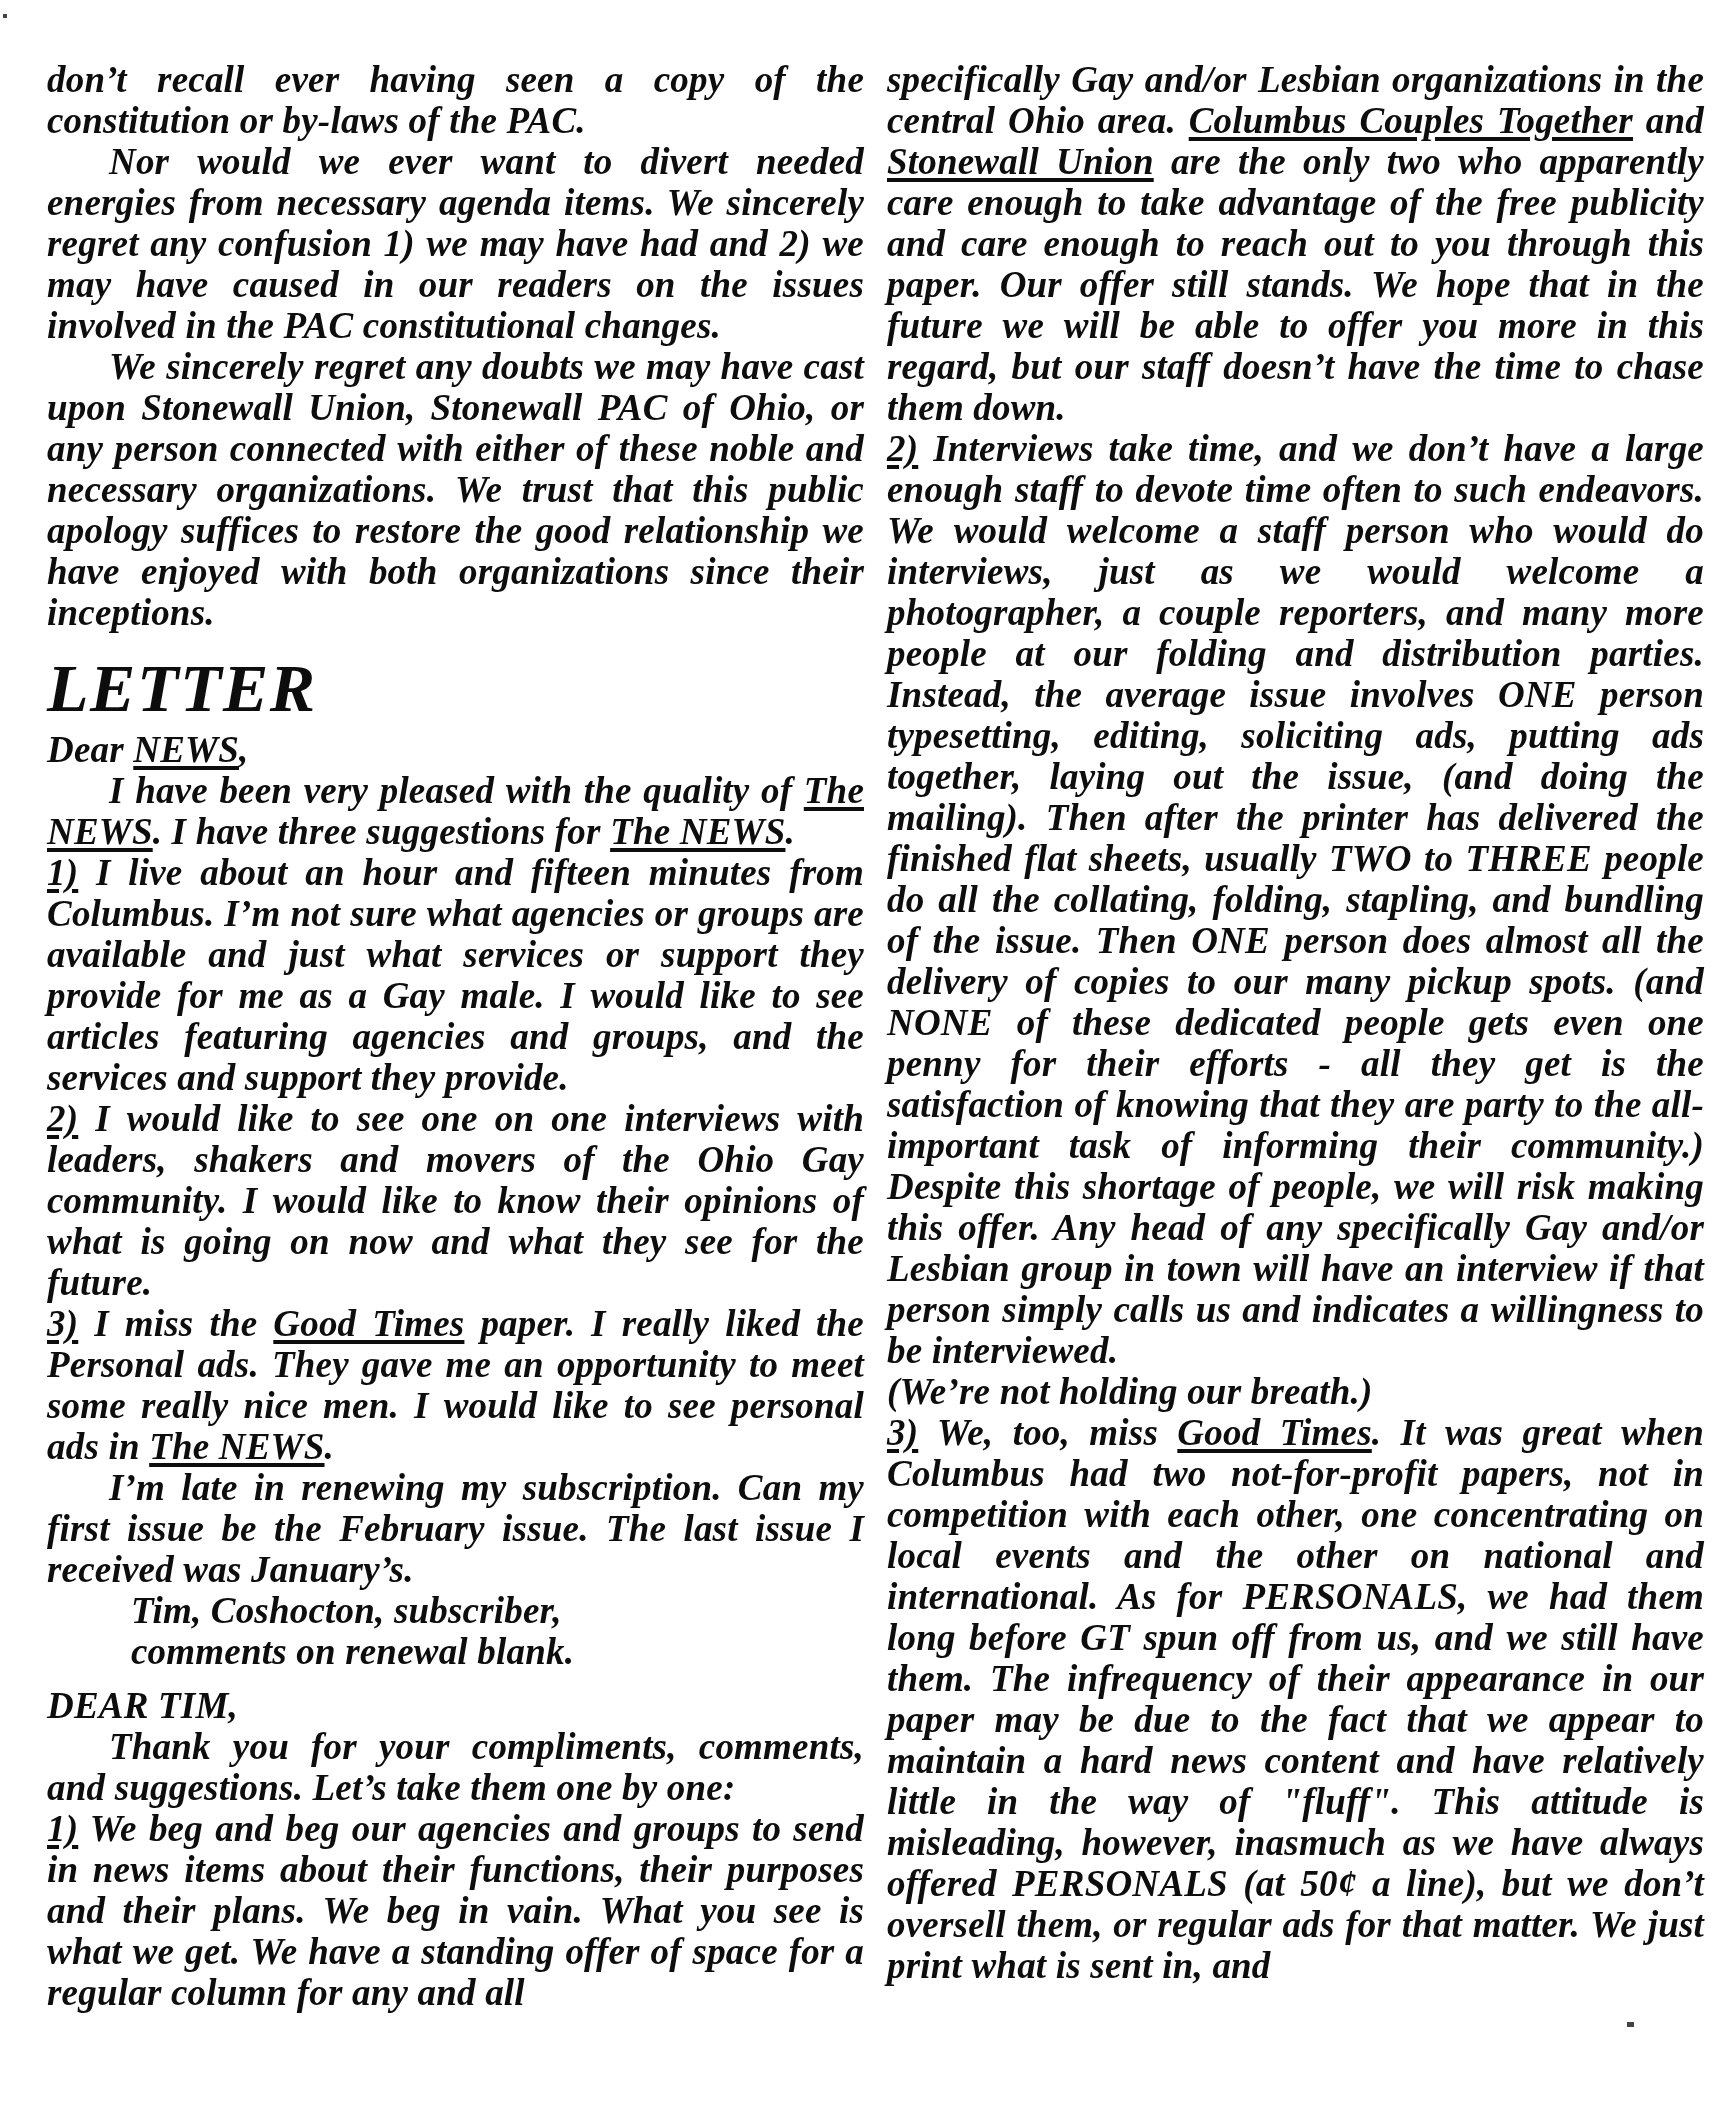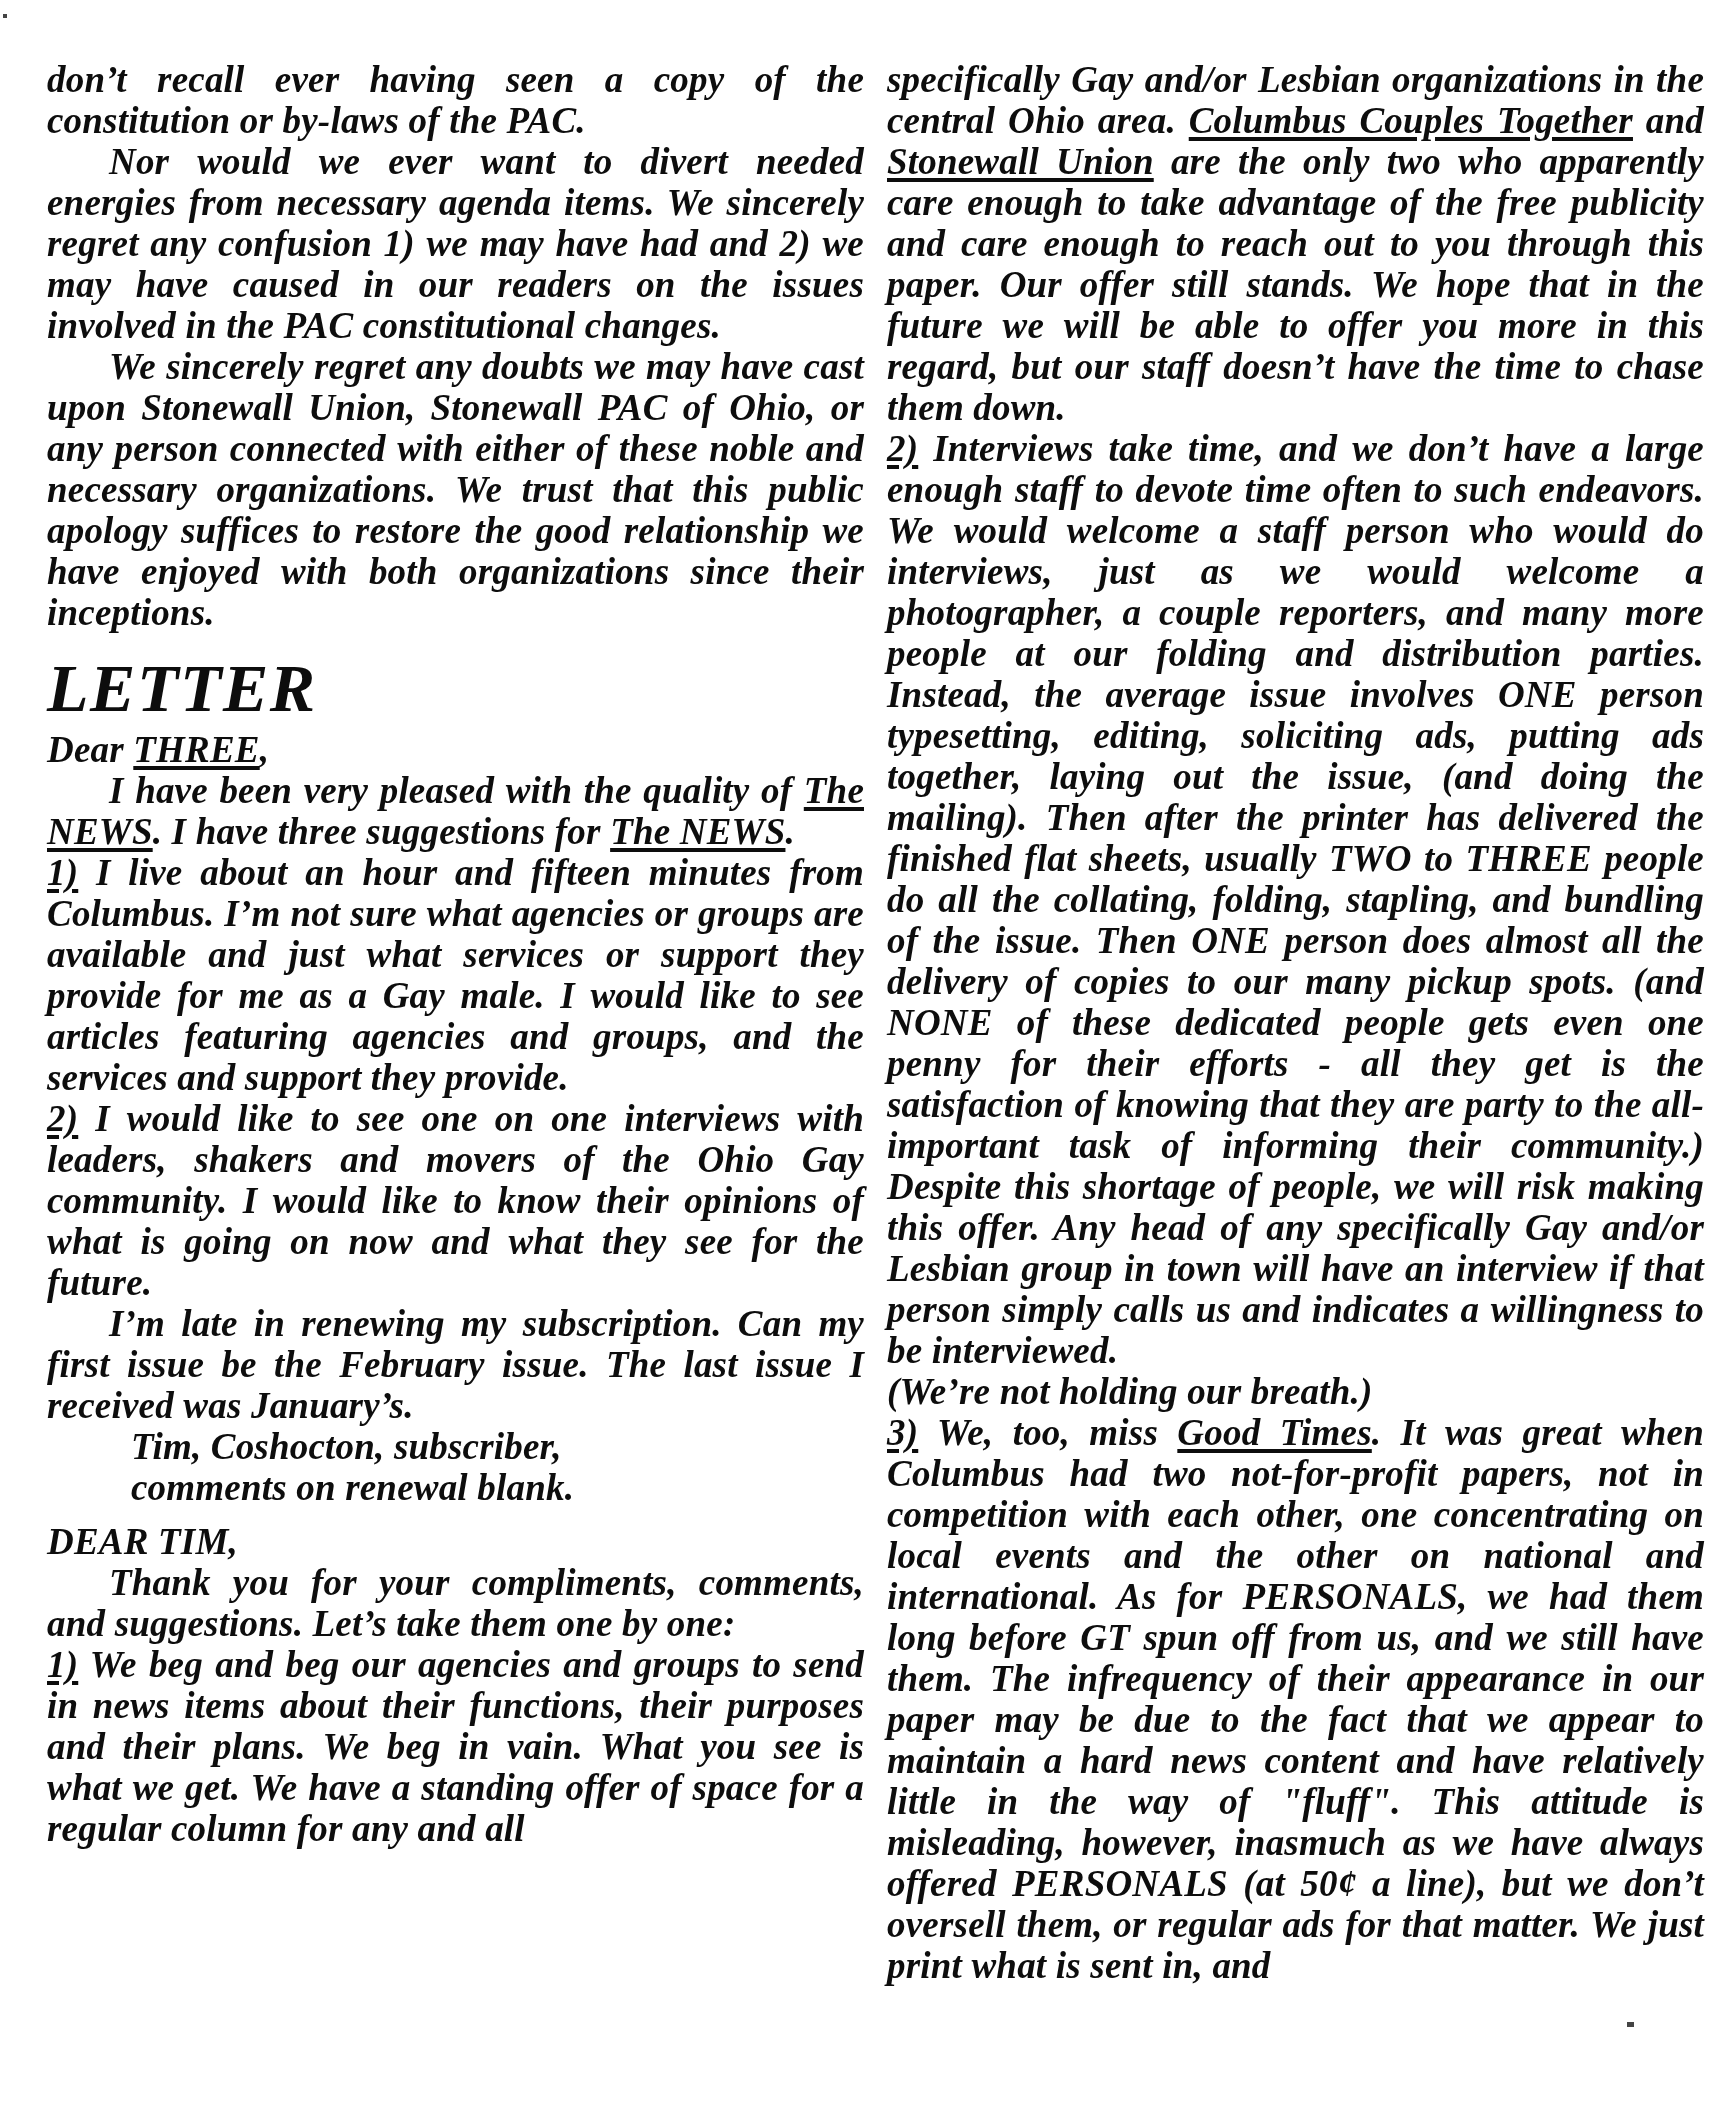--- a/index.html
+++ b/index.html
@@ -56,24 +56,25 @@
 </style>
 </head>
 <body>
 
 <div class="page">
   <div class="col" id="col-left">
       <p class="para"><span>don’t recall ever having seen a copy of the constitution or by-laws of the PAC.</span></p>
       <p class="para indent"><span>Nor would we ever want to divert needed energies from necessary agenda items. We sincerely regret any confusion 1) we may have had and 2) we may have caused in our readers on the issues involved in the PAC constitutional changes.</span></p>
       <p class="para indent"><span>We sincerely regret any doubts we may have cast upon Stonewall Union, Stonewall PAC of Ohio, or any person connected with either of these noble and necessary organizations. We trust that this public apology suffices to restore the good relationship we have enjoyed with both organizations since their inceptions.</span></p>
       <h1 class="heading"><span>LETTER</span></h1>
-      <p class="para"><span>Dear </span><span class="u">THREE</span><span>,</span></p>
+      <p class="para"><span>Dear </span><span class="u">NEWS</span><span>,</span></p>
       <p class="para indent"><span>I have been very pleased with the quality of </span><span class="u">The NEWS</span><span>. I have three suggestions for </span><span class="u">The NEWS</span><span>.</span></p>
       <p class="para"><span class="u">1)</span><span> I live about an hour and fifteen minutes from Columbus. I’m not sure what agencies or groups are available and just what services or support they provide for me as a Gay male. I would like to see articles featuring agencies and groups, and the services and support they provide.</span></p>
       <p class="para"><span class="u">2)</span><span> I would like to see one on one interviews with leaders, shakers and movers of the Ohio Gay community. I would like to know their opinions of what is going on now and what they see for the future.</span></p>
+      <p class="para"><span class="u">3)</span><span> I miss the </span><span class="u">Good Times</span><span> paper. I really liked the Personal ads. They gave me an opportunity to meet some really nice men. I would like to see personal ads in </span><span class="u">The NEWS</span><span>.</span></p>
       <p class="para indent"><span>I’m late in renewing my subscription. Can my first issue be the February issue. The last issue I received was January’s.</span></p>
       <p class="para sig"><span>Tim, Coshocton, subscriber,</span></p>
       <p class="para sig"><span>comments on renewal blank.</span></p>
       <p class="para gap-top"><span>DEAR TIM,</span></p>
       <p class="para indent"><span>Thank you for your compliments, comments, and suggestions. Let’s take them one by one:</span></p>
       <p class="para"><span class="u">1)</span><span> We beg and beg our agencies and groups to send in news items about their functions, their purposes and their plans. We beg in vain. What you see is what we get. We have a standing offer of space for a regular column for any and all</span></p>
     </div>
   <div class="col" id="col-right">
       <p class="para"><span>specifically Gay and/or Lesbian organizations in the central Ohio area. </span><span class="u">Columbus Couples Together</span><span> and </span><span class="u">Stonewall Union</span><span> are the only two who apparently care enough to take advantage of the free publicity and care enough to reach out to you through this paper. Our offer still stands. We hope that in the future we will be able to offer you more in this regard, but our staff doesn’t have the time to chase them down.</span></p>
       <p class="para"><span class="u">2)</span><span> Interviews take time, and we don’t have a large enough staff to devote time often to such endeavors. We would welcome a staff person who would do interviews, just as we would welcome a photographer, a couple reporters, and many more people at our folding and distribution parties. Instead, the average issue involves ONE person typesetting, editing, soliciting ads, putting ads together, laying out the issue, (and doing the mailing). Then after the printer has delivered the finished flat sheets, usually TWO to THREE people do all the collating, folding, stapling, and bundling of the issue. Then ONE person does almost all the delivery of copies to our many pickup spots. (and NONE of these dedicated people gets even one penny for their efforts - all they get is the satisfaction of knowing that they are party to the all-important task of informing their community.) Despite this shortage of people, we will risk making this offer. Any head of any specifically Gay and/or Lesbian group in town will have an interview if that person simply calls us and indicates a willingness to be interviewed.</span></p>

